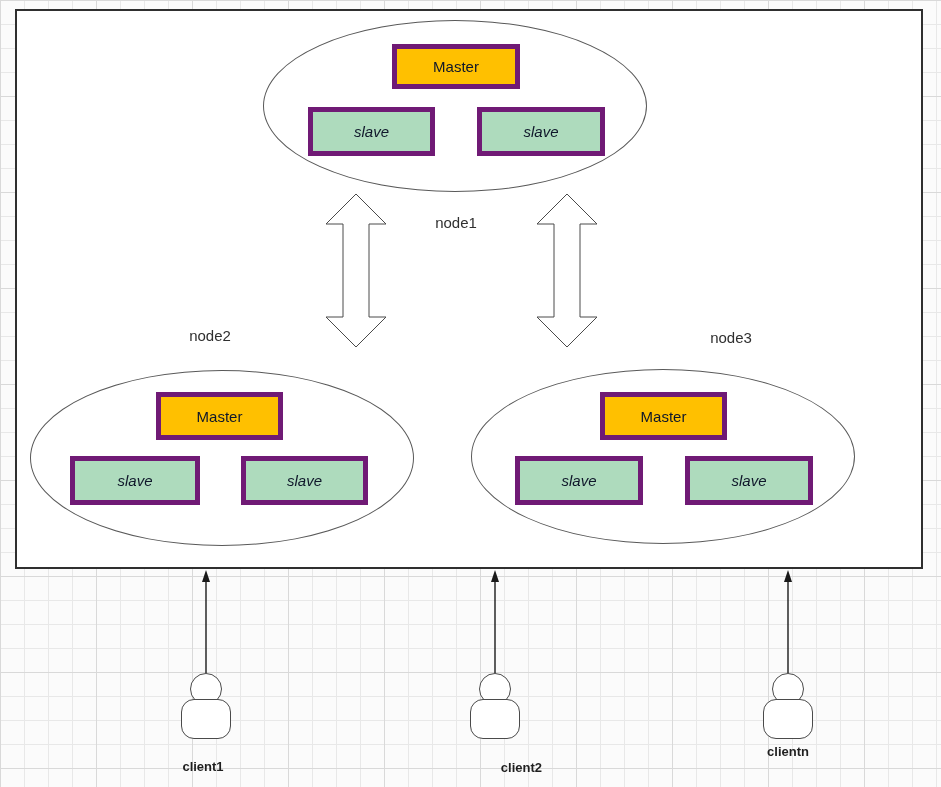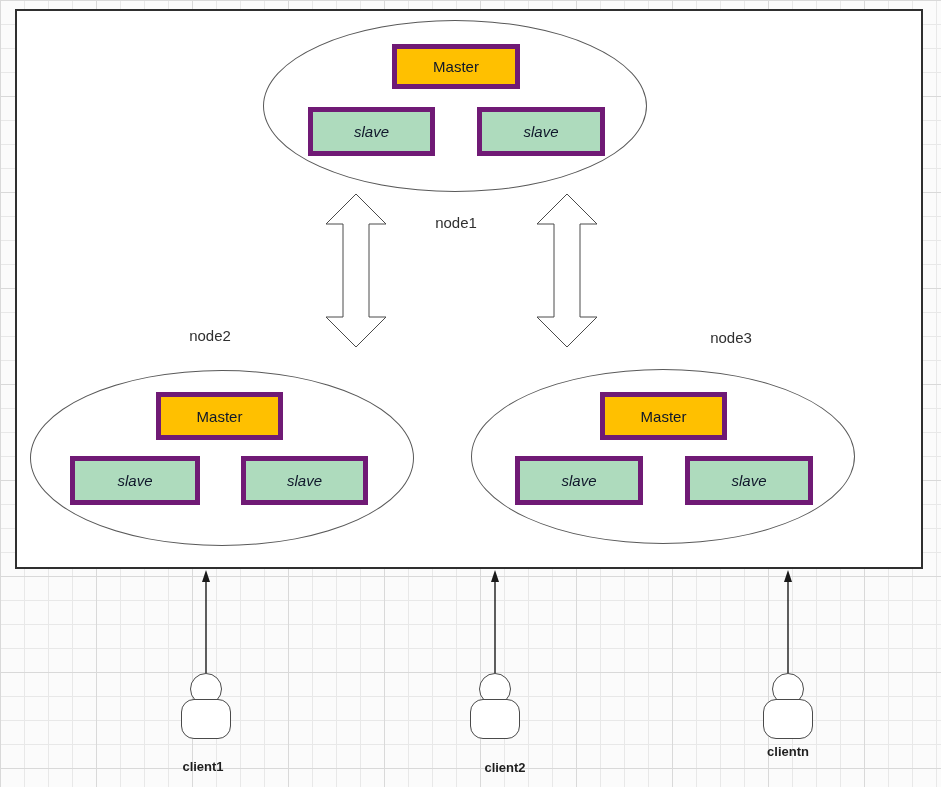--- a/index.html
+++ b/index.html
@@ -125,21 +125,21 @@
 <div class="abs client-label" style="left:148px; top:759px;">client1</div>
 
 <svg class="abs" style="left:489px; top:570px;" width="12" height="104" viewBox="0 0 12 104">
   <line x1="6" y1="103" x2="6" y2="9" stroke="#1a1a1a" stroke-width="1.4"></line>
   <polygon points="6,0 2,12 10,12" fill="#1a1a1a"></polygon>
 </svg>
 <div class="abs person" style="left:470px; top:673px;">
   <div class="person-head"></div>
   <div class="person-body"></div>
 </div>
-<div class="abs client-label" style="left:450px; top:760px;">client2</div>
+<div class="abs client-label" style="left:432px; top:760px;text-align:right;">client2</div>
 
 <svg class="abs" style="left:782px; top:570px;" width="12" height="104" viewBox="0 0 12 104">
   <line x1="6" y1="103" x2="6" y2="9" stroke="#1a1a1a" stroke-width="1.4"></line>
   <polygon points="6,0 2,12 10,12" fill="#1a1a1a"></polygon>
 </svg>
 <div class="abs person" style="left:763px; top:673px;">
   <div class="person-head"></div>
   <div class="person-body"></div>
 </div>
 <div class="abs client-label" style="left:733px; top:744px;">clientn</div>

